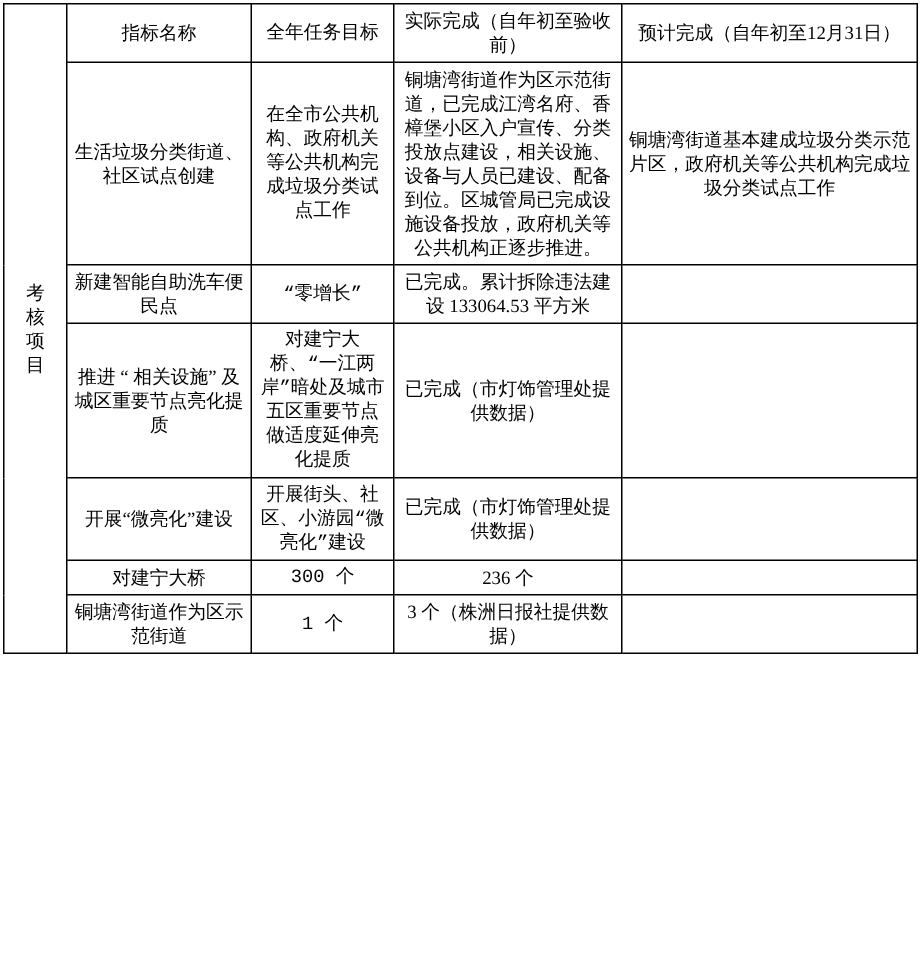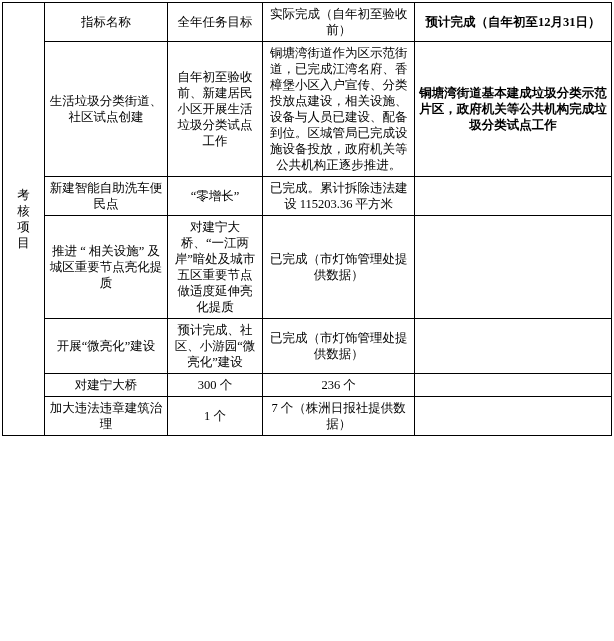--- a/index.html
+++ b/index.html
@@ -36,23 +36,23 @@
     padding: 3px 4px;
     word-break: break-all;
   }
   td.rowlabel {
     width: 40px;
     font-size: 13px;
     letter-spacing: 0px;
     line-height: 1.5;
   }
   td.col-name { width: 122px; }
-  td.col-target { width: 95px; }
+  td.col-target { width: 95px; font-family: Liberation Mono, monospace; }
   td.col-actual { width: 150px; }
-  td.col-expect { width: 196px; font-weight: bold; }
+  td.col-expect { width: 196px; }
   .hdr { font-size: 13px; }
   .vertical-label {
     writing-mode: horizontal-tb;
   }
   .vertical-label span {
     display: block;
   }
 </style>
 </head>
 <body>
@@ -77,54 +77,54 @@
           </div>
         </td>
         <td class="col-name hdr">指标名称</td>
         <td class="col-target hdr">全年任务目标</td>
         <td class="col-actual hdr">实际完成（自年初至验收前）</td>
         <td class="col-expect hdr">预计完成（自年初至12月31日）</td>
       </tr>
 
       <tr>
         <td class="col-name">生活垃圾分类街道、社区试点创建</td>
-        <td class="col-target">自年初至验收前、新建居民小区开展生活垃圾分类试点工作</td>
+        <td class="col-target">在全市公共机构、政府机关等公共机构完成垃圾分类试点工作</td>
         <td class="col-actual">铜塘湾街道作为区示范街道，已完成江湾名府、香樟堡小区入户宣传、分类投放点建设，相关设施、设备与人员已建设、配备到位。区城管局已完成设施设备投放，政府机关等公共机构正逐步推进。</td>
         <td class="col-expect">铜塘湾街道基本建成垃圾分类示范片区，政府机关等公共机构完成垃圾分类试点工作</td>
       </tr>
 
       <tr>
         <td class="col-name">新建智能自助洗车便民点</td>
         <td class="col-target">“零增长”</td>
-        <td class="col-actual">已完成。累计拆除违法建设 115203.36 平方米</td>
+        <td class="col-actual">已完成。累计拆除违法建设 133064.53 平方米</td>
         <td class="col-expect"></td>
       </tr>
 
       <tr>
         <td class="col-name">推进 “ 相关设施” 及城区重要节点亮化提质</td>
         <td class="col-target">对建宁大桥、“一江两岸”暗处及城市五区重要节点做适度延伸亮化提质</td>
         <td class="col-actual">已完成（市灯饰管理处提供数据）</td>
         <td class="col-expect"></td>
       </tr>
 
       <tr>
         <td class="col-name">开展“微亮化”建设</td>
-        <td class="col-target">预计完成、社区、小游园“微亮化”建设</td>
+        <td class="col-target">开展街头、社区、小游园“微亮化”建设</td>
         <td class="col-actual">已完成（市灯饰管理处提供数据）</td>
         <td class="col-expect"></td>
       </tr>
 
       <tr>
         <td class="col-name">对建宁大桥</td>
         <td class="col-target">300 个</td>
         <td class="col-actual">236 个</td>
         <td class="col-expect"></td>
       </tr>
 
       <tr>
-        <td class="col-name">加大违法违章建筑治理</td>
+        <td class="col-name">铜塘湾街道作为区示范街道</td>
         <td class="col-target">1 个</td>
-        <td class="col-actual">7 个（株洲日报社提供数据）</td>
+        <td class="col-actual">3 个（株洲日报社提供数据）</td>
         <td class="col-expect"></td>
       </tr>
     </tbody>
   </table>
 </div>
 
 </body></html>

